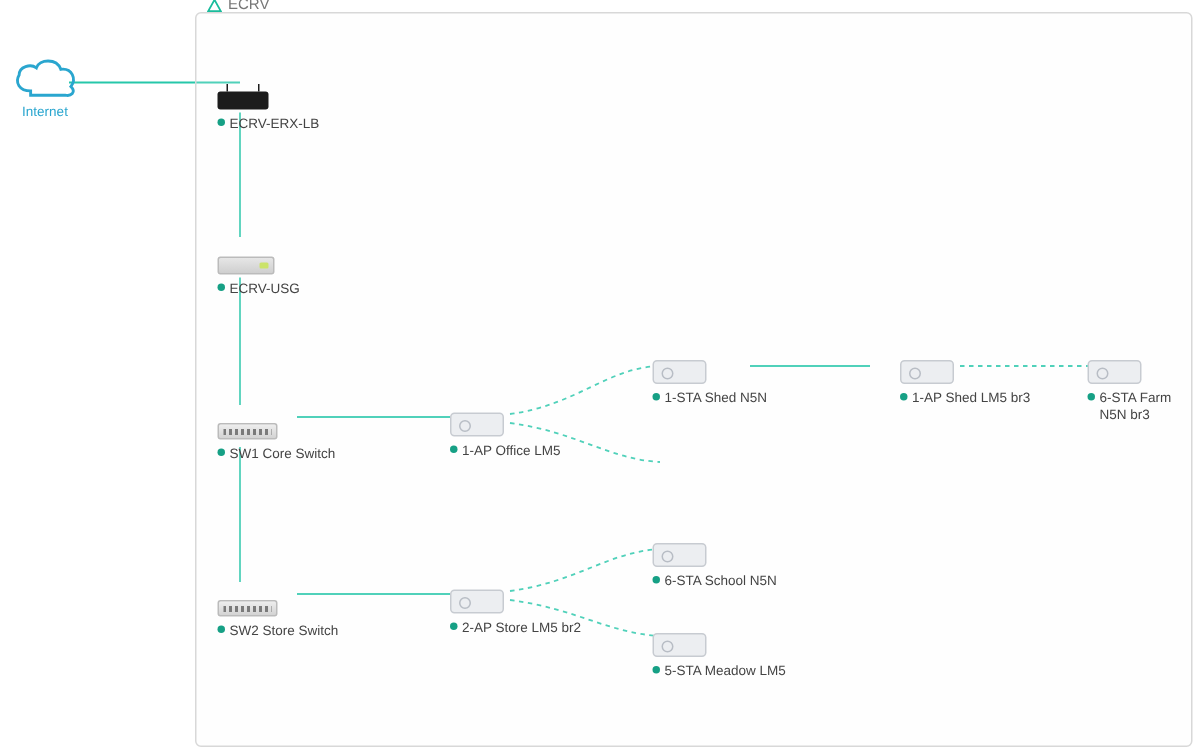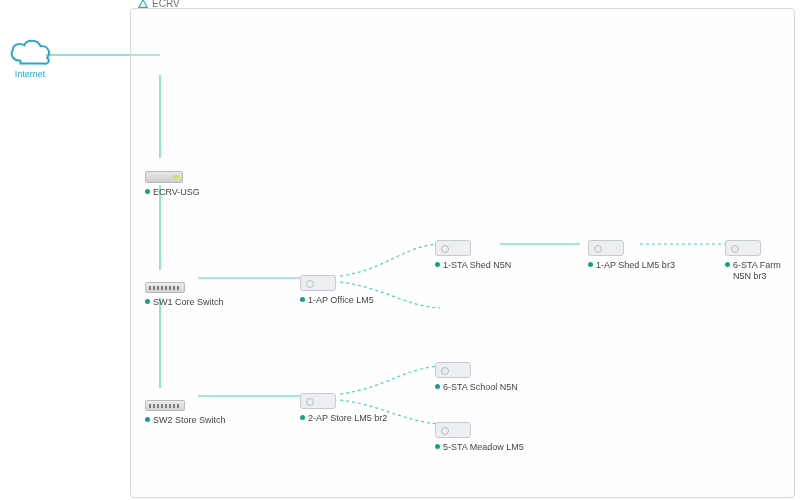--- a/index.html
+++ b/index.html
@@ -89,20 +89,29 @@
     <span>ECRV</span>
   </div>
 
   <div class="internet">
     <svg viewBox="0 0 48 32">
       <path d="M14 26 C6 26 3 20 6 15 C6 9 14 7 18 10 C20 4 32 3 35 11 C43 10 46 18 42 23 C46 27 42 30 38 29 L14 29 Z" fill="none" stroke="#2aa6cf" stroke-width="2"></path>
     </svg>
     <div class="txt">Internet</div>
   </div>
 
+  <div class="node" style="left:145px;top:45px">
+    <div class="icon-holder">
+        <div class="dev dev-router"></div>
+      </div>
+    <div class="label">
+        <div class="dot"></div>
+        <span>ECRV-ERX-LB</span>
+      </div>
+  </div>
 
   <div class="node" style="left:145px;top:155px">
     <div class="icon-holder">
         <div class="dev dev-usg"></div>
       </div>
     <div class="label">
         <div class="dot"></div>
         <span>ECRV-USG</span>
       </div>
   </div>
@@ -171,21 +180,21 @@
   <div class="node" style="left:435px;top:410px">
     <div class="icon-holder">
         <div class="dev dev-ap"></div>
       </div>
     <div class="label">
         <div class="dot"></div>
         <span>5-STA Meadow LM5</span>
       </div>
   </div>
 
-  <div class="node" style="left:588px;top:228px">
+  <div class="node" style="left:600px;top:228px">
     <div class="icon-holder">
         <div class="dev dev-ap"></div>
       </div>
     <div class="label">
         <div class="dot"></div>
         <span>1-AP Shed LM5 br3</span>
       </div>
   </div>
 
   <div class="node" style="left:725px;top:228px;width:72px">

